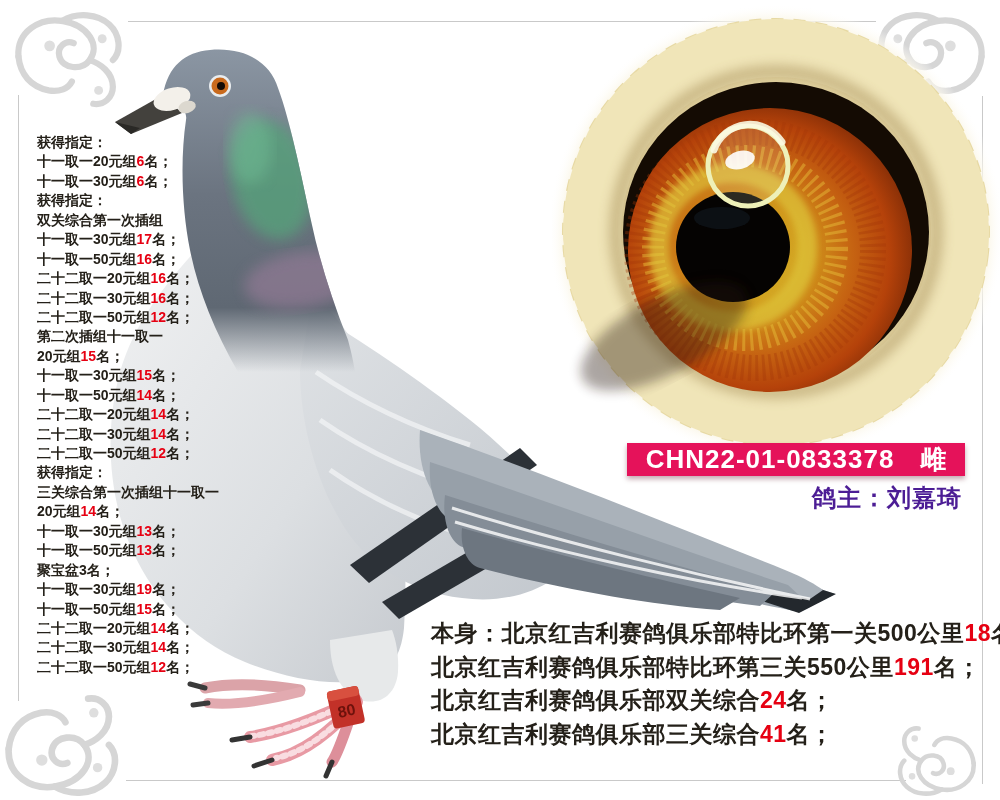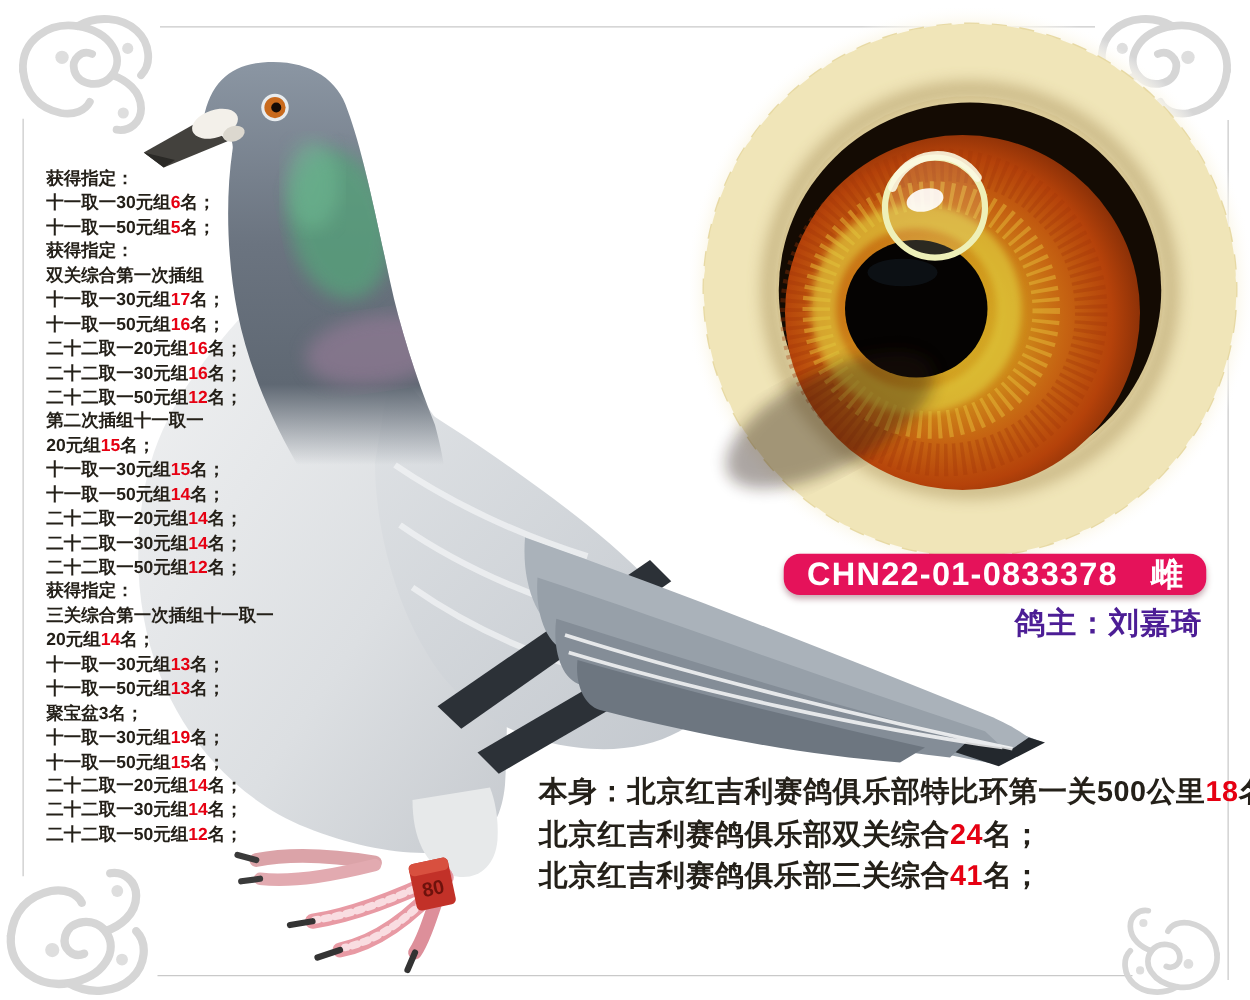--- a/index.html
+++ b/index.html
@@ -215,22 +215,22 @@
     </g>
     <g transform="rotate(-12 347 708)">
       <rect x="330" y="688" width="32" height="38" rx="4" fill="#c23128"></rect>
       <rect x="330" y="688" width="32" height="10" rx="4" fill="#d8503f"></rect>
       <text x="346" y="716" font-size="16" font-weight="bold" fill="#6e120c" text-anchor="middle" font-family="Liberation Sans, sans-serif">80</text>
     </g>
   </svg>
 
   <div class="left-col" id="left-col">
       <div class="ach-line"><span>获得指定：</span></div>
+      <div class="ach-line"><span>十一取一20元组</span><span class="red">6</span><span>名；</span></div>
       <div class="ach-line"><span>十一取一30元组</span><span class="red">6</span><span>名；</span></div>
-      <div class="ach-line"><span>十一取一50元组</span><span class="red">5</span><span>名；</span></div>
       <div class="ach-line"><span>获得指定：</span></div>
       <div class="ach-line"><span>双关综合第一次插组</span></div>
       <div class="ach-line"><span>十一取一30元组</span><span class="red">17</span><span>名；</span></div>
       <div class="ach-line"><span>十一取一50元组</span><span class="red">16</span><span>名；</span></div>
       <div class="ach-line"><span>二十二取一20元组</span><span class="red">16</span><span>名；</span></div>
       <div class="ach-line"><span>二十二取一30元组</span><span class="red">16</span><span>名；</span></div>
       <div class="ach-line"><span>二十二取一50元组</span><span class="red">12</span><span>名；</span></div>
       <div class="ach-line"><span>第二次插组十一取一</span></div>
       <div class="ach-line"><span>20元组</span><span class="red">15</span><span>名；</span></div>
       <div class="ach-line"><span>十一取一30元组</span><span class="red">15</span><span>名；</span></div>
@@ -244,25 +244,26 @@
       <div class="ach-line"><span>十一取一30元组</span><span class="red">13</span><span>名；</span></div>
       <div class="ach-line"><span>十一取一50元组</span><span class="red">13</span><span>名；</span></div>
       <div class="ach-line"><span>聚宝盆3名；</span></div>
       <div class="ach-line"><span>十一取一30元组</span><span class="red">19</span><span>名；</span></div>
       <div class="ach-line"><span>十一取一50元组</span><span class="red">15</span><span>名；</span></div>
       <div class="ach-line"><span>二十二取一20元组</span><span class="red">14</span><span>名；</span></div>
       <div class="ach-line"><span>二十二取一30元组</span><span class="red">14</span><span>名；</span></div>
       <div class="ach-line"><span>二十二取一50元组</span><span class="red">12</span><span>名；</span></div>
     </div>
 
-  <div class="banner" style="background: rgb(229, 18, 90); border-radius: 13px;">
+  <div class="banner" style="background: rgb(229, 18, 90);">
     <span>CHN22-01-0833378</span><span class="sex">雌</span>
   </div>
 
   <div class="owner">鸽主：刘嘉琦</div>
 
   <div class="main-col" id="main-col">
       <div class="ach-line"><span>本身：北京红吉利赛鸽俱乐部特比环第一关500公里</span><span class="red">18</span><span>名；</span></div>
+      <div class="ach-line"><span>北京红吉利赛鸽俱乐部特比环第三关550公里</span><span class="red">191</span><span>名；</span></div>
       <div class="ach-line"><span>北京红吉利赛鸽俱乐部双关综合</span><span class="red">24</span><span>名；</span></div>
       <div class="ach-line"><span>北京红吉利赛鸽俱乐部三关综合</span><span class="red">41</span><span>名；</span></div>
     </div>
 
 </div>
 
 </body></html>

